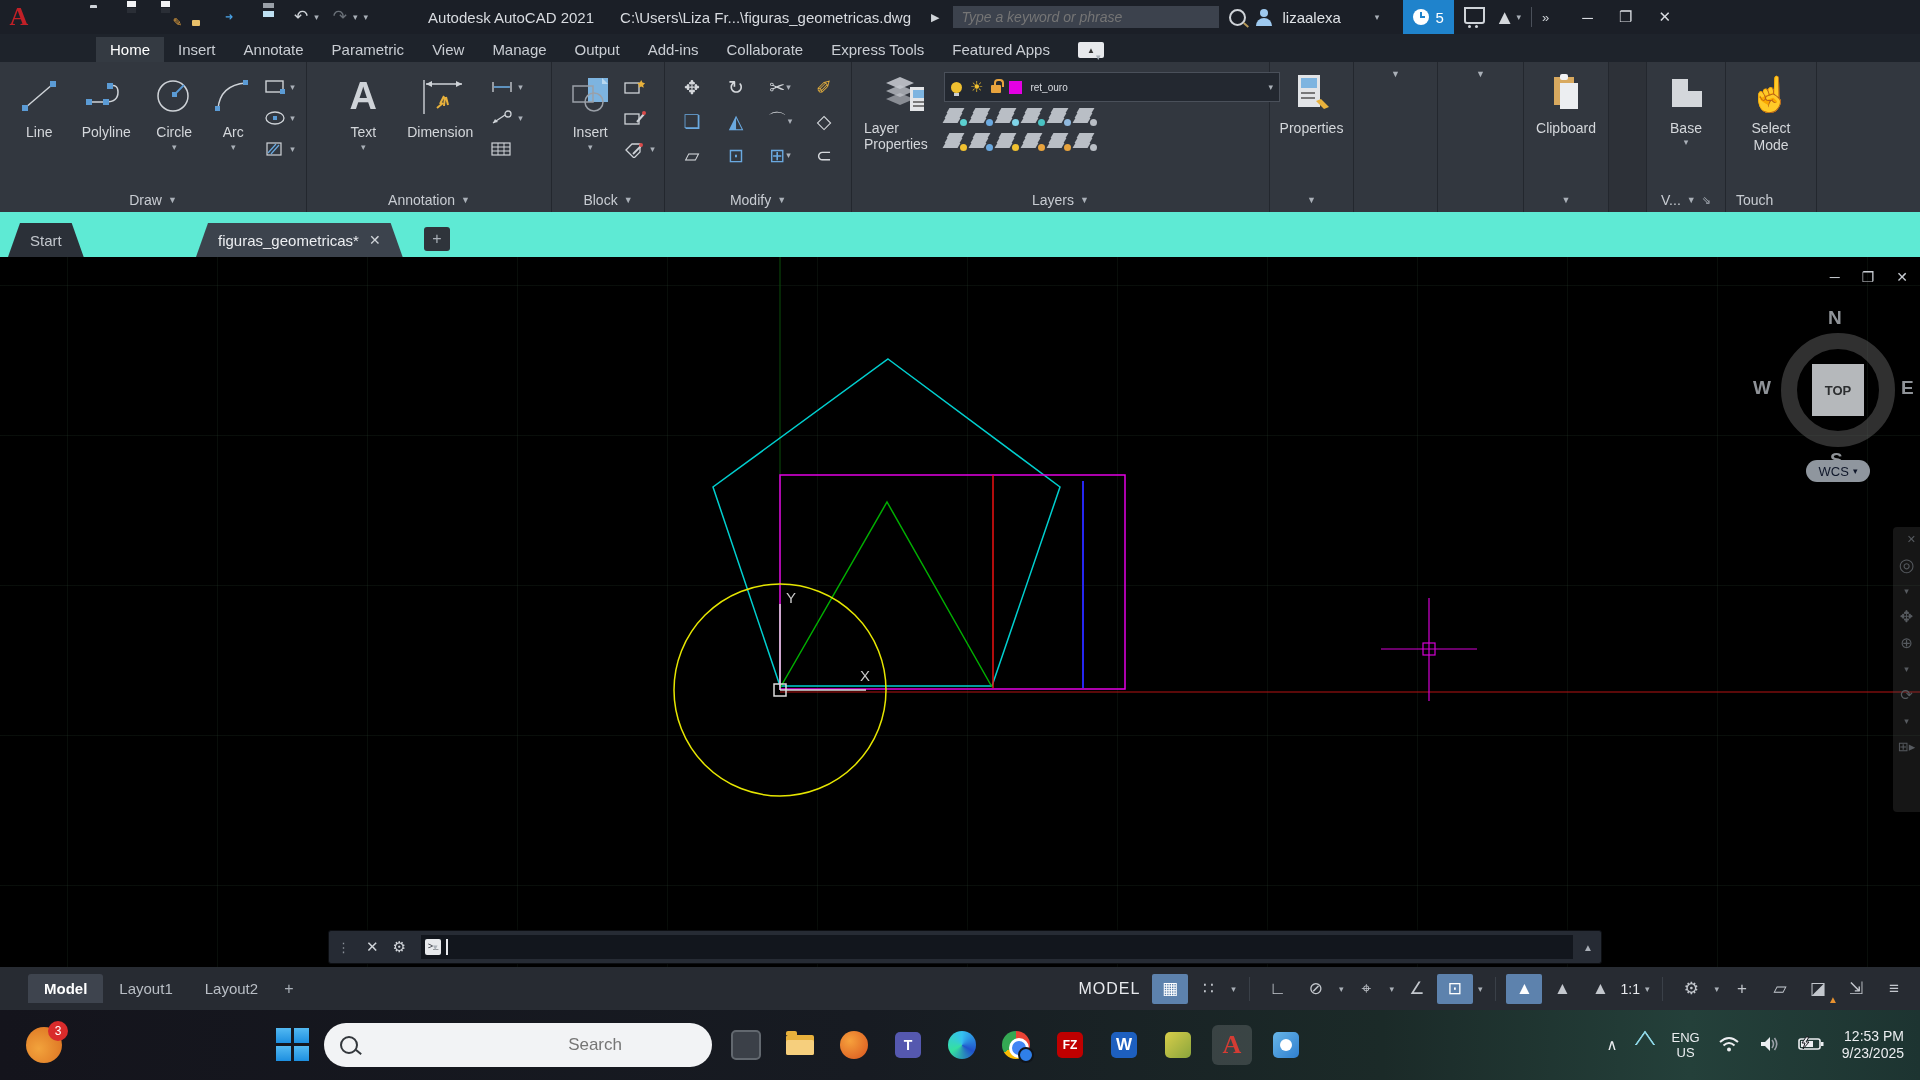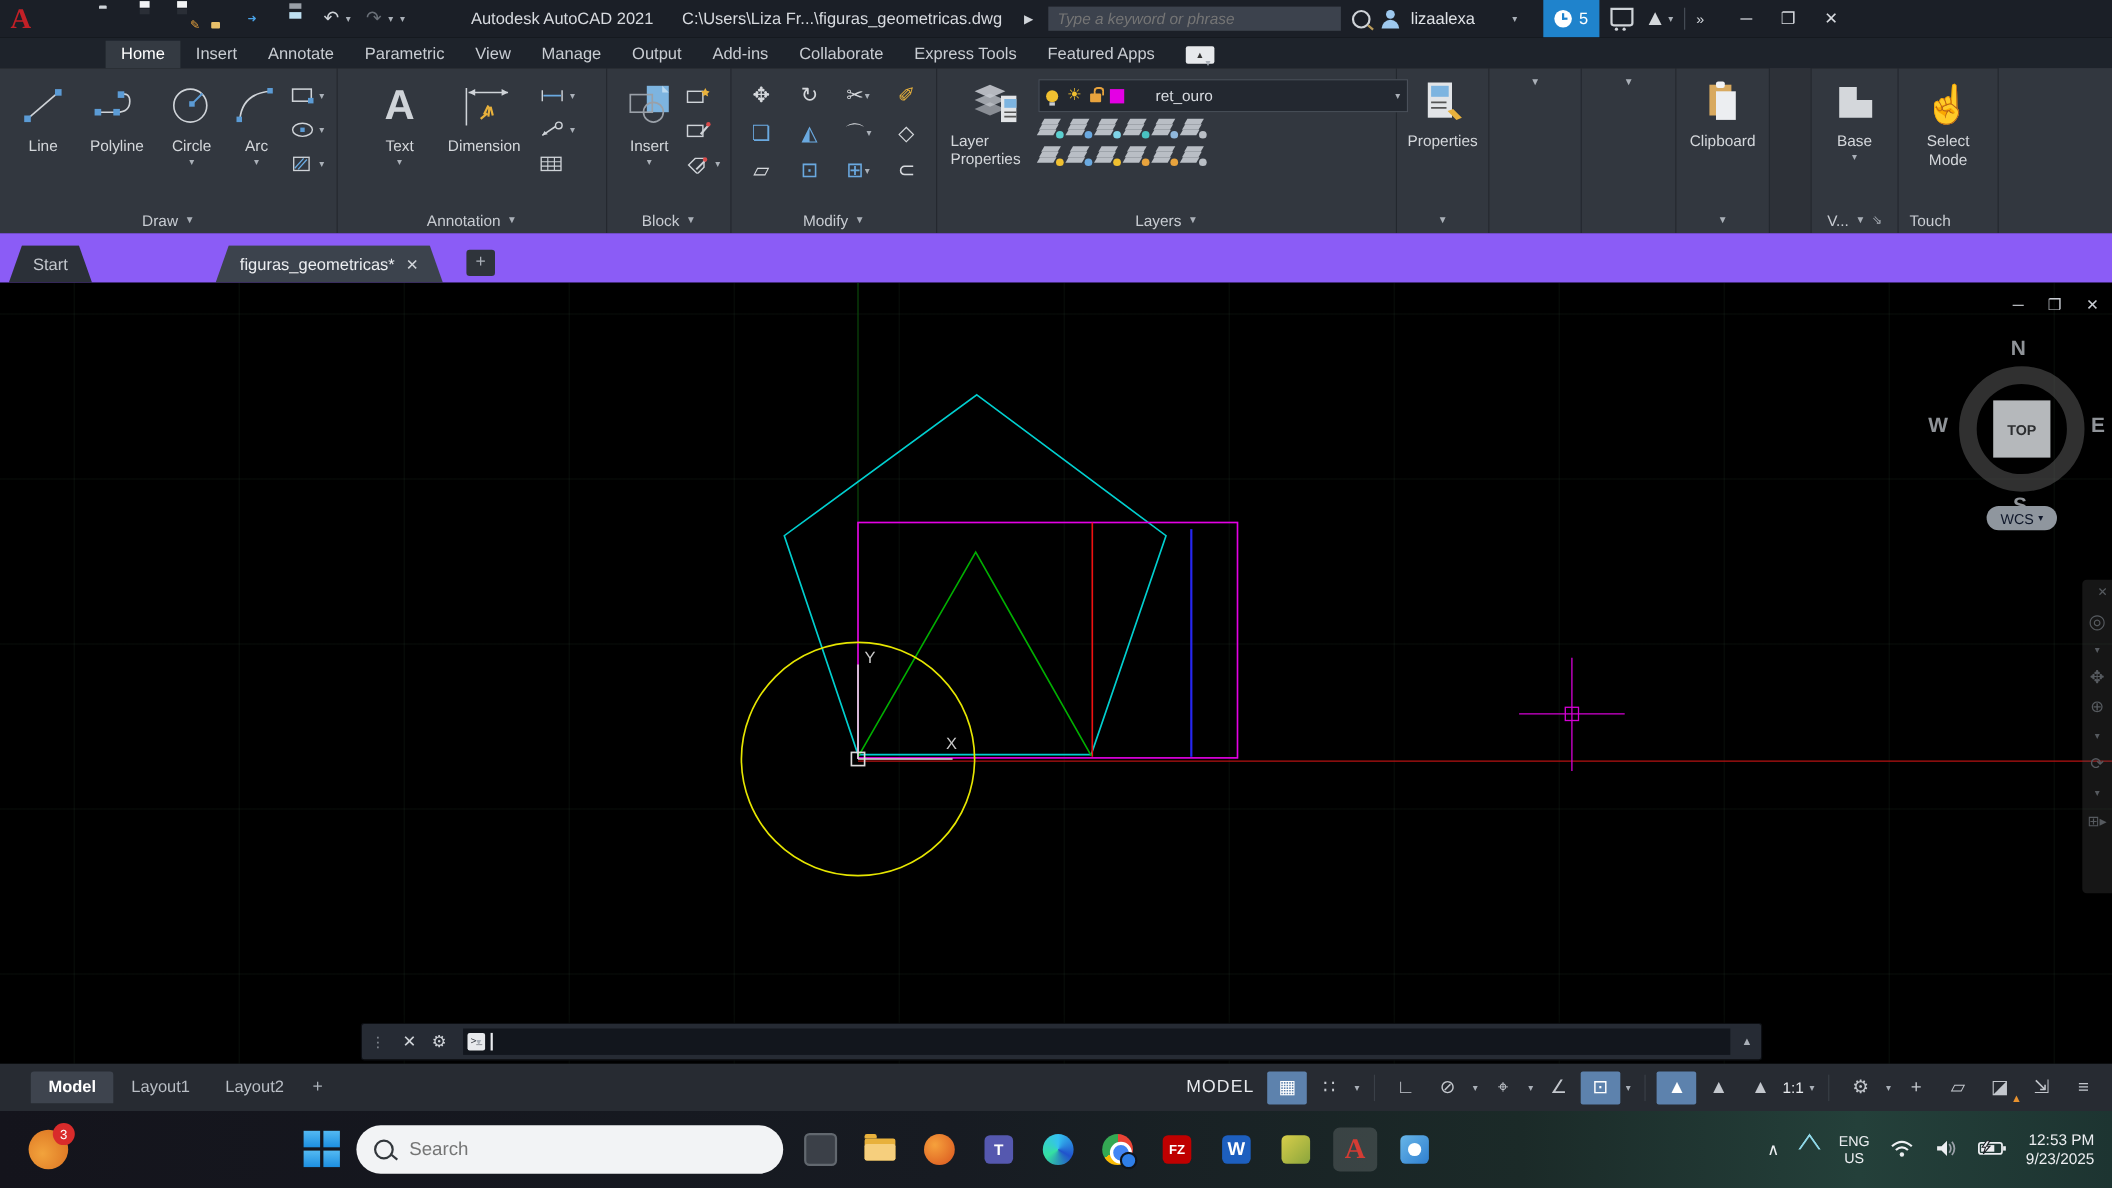--- a/index.html
+++ b/index.html
@@ -69,40 +69,40 @@
   .bigbtn .blabel{font-size:14px;color:#d4d7db;text-align:center;line-height:16px;}
   .icon40{width:44px;height:52px;display:flex;align-items:center;justify-content:center;}
   .minicol{display:flex;flex-direction:column;justify-content:flex-start;gap:9px;padding-top:8px;}
   .minirow{display:flex;align-items:center;gap:3px;height:22px;}
   .modgrid{display:grid;grid-template-columns:repeat(4,40px);grid-auto-rows:34px;padding-top:8px;column-gap:4px;}
   .modcell{display:flex;align-items:center;justify-content:center;color:#d5d8dc;font-size:19px;}
   .modcell .ddv{margin-left:1px;}
   .lp-big{display:flex;flex-direction:column;align-items:center;width:78px;}
   .layersmid{display:flex;flex-direction:column;gap:6px;padding-top:4px;}
   .layercombo{width:322px;height:28px;background:#232830;border:1px solid #4a505a;display:flex;align-items:center;gap:8px;padding:0 6px;}
-  .lc-text{color:#d8dbe0;font-size:14px;flex:1;margin-left:20px;}
+  .lc-text{color:#d8dbe0;font-size:10px;flex:1;}
   .swatch{width:13px;height:13px;background:#e400e4;display:inline-block;}
   .bulb{width:11px;height:11px;border-radius:50%;background:#f0c030;display:inline-block;position:relative;}
   .bulb:after{content:'';position:absolute;left:3px;bottom:-3px;width:5px;height:3px;background:#c9cdd3;}
   .sun{color:#f0c030;font-size:15px;line-height:14px;}
   .padlock{width:10px;height:8px;background:#e8a33d;border-radius:1px;position:relative;display:inline-block;margin-top:4px;}
   .padlock:before{content:'';position:absolute;top:-6px;left:3px;width:6px;height:6px;border:2px solid #e8a33d;border-bottom:none;border-radius:4px 4px 0 0;}
   .minilayers{display:grid;grid-template-columns:repeat(6,26px);grid-auto-rows:25px;}
   .mlay{position:relative;width:20px;height:16px;}
   .mlay .sheet{position:absolute;width:15px;height:5px;background:#b9bec5;transform:skewX(-30deg);}
   .mlay .s1{top:0;left:4px;} .mlay .s2{top:5px;left:2px;} .mlay .s3{top:10px;left:0;}
   .mlay .dot{position:absolute;right:-3px;bottom:-2px;width:7px;height:7px;border-radius:50%;}
   .tallbtn{display:flex;flex-direction:column;align-items:center;width:78px;}
   .tallbtn .blabel{font-size:14px;color:#d4d7db;text-align:center;line-height:17px;}
   .ribbon-gap{width:37px;background:#2d3138;height:150px;}
   .ribbon-rest{flex:1;background:#32373f;}
   
   svg.ic{display:block;}
   
-  .filetabs{position:absolute;left:0;top:212px;width:1920px;height:45px;background:#8b5cf6;}
+  .filetabs{position:absolute;left:0;top:212px;width:1920px;height:45px;background:#5eead4;}
   .ftab{position:absolute;bottom:0;height:34px;display:flex;align-items:center;gap:10px;padding:0 22px;
     clip-path:polygon(12px 0,calc(100% - 12px) 0,100% 100%,0 100%);font-size:15px;}
   .ftab.start{left:8px;background:#2b3038;color:#c3c7cd;}
   .ftab.active{left:196px;background:#3c434d;color:#eceef1;}
   .ftab .fclose{font-size:14px;color:#d0d4d9;}
   .fplus{position:absolute;left:424px;bottom:6px;width:26px;height:24px;background:#2f343b;border-radius:3px;
     color:#aab0b8;display:flex;align-items:center;justify-content:center;font-size:16px;}
   
   .canvas{position:absolute;left:0;top:257px;width:1920px;height:710px;background:#000;
     background-image:linear-gradient(rgba(70,110,80,.13) 1px,transparent 1px),
@@ -154,21 +154,21 @@
   .weather{position:relative;margin-left:26px;width:36px;height:36px;border-radius:50%;
     background:radial-gradient(circle at 35% 60%,#f2a33c,#d96c1e);}
   .wbadge{position:absolute;right:-6px;top:-6px;width:20px;height:20px;border-radius:50%;background:#d92b2b;
     color:#fff;font-size:12px;display:flex;align-items:center;justify-content:center;}
   .centergrp{position:absolute;left:276px;display:flex;align-items:center;gap:14px;height:70px;}
   .startbtn{width:34px;height:34px;display:grid;grid-template-columns:15px 15px;grid-auto-rows:15px;gap:3px;}
   .startbtn div{background:linear-gradient(180deg,#53b9f2,#1d8fe0);}
   .searchpill{width:356px;height:44px;background:#f2f3f5;border-radius:22px;display:flex;align-items:center;gap:12px;padding:0 16px;}
   .searchpill .smag{width:14px;height:14px;border:2px solid #33373c;border-radius:50%;position:relative;}
   .searchpill .smag:after{content:'';position:absolute;width:7px;height:2px;background:#33373c;right:-6px;bottom:-1px;transform:rotate(40deg);}
-  .searchpill input{border:none;background:transparent;font-size:17px;color:#4a4e54;outline:none;width:250px;font-family:"Liberation Sans",sans-serif;}
+  .searchpill input{border:none;background:transparent;font-size:17px;color:#4a4e54;outline:none;width:250px;font-family:"Liberation Sans",sans-serif;text-align:right;}
   .tbicon{width:40px;height:40px;border-radius:6px;display:flex;align-items:center;justify-content:center;position:relative;}
   .tbicon.activeapp{background:rgba(255,255,255,.14);}
   .i-square{width:26px;height:26px;border-radius:5px;}
   .i-circle{width:28px;height:28px;border-radius:50%;}
   .folder{width:28px;height:20px;background:#e8b13c;border-radius:2px;position:relative;}
   .folder:before{content:'';position:absolute;top:-4px;left:0;width:11px;height:4px;background:#e8b13c;border-radius:2px 2px 0 0;}
   .folder:after{content:'';position:absolute;left:0;top:5px;width:28px;height:15px;background:#f6cf7d;border-radius:2px;}
   .badge-dot{position:absolute;right:2px;bottom:2px;width:12px;height:12px;border-radius:50%;background:#2f7fe8;border:2px solid #10141a;}
   .lettericon{color:#fff;font-weight:bold;font-size:14px;display:flex;align-items:center;justify-content:center;}
   .acadA{color:#d43c34;font-size:26px;font-weight:bold;font-family:"Liberation Serif",serif;}

